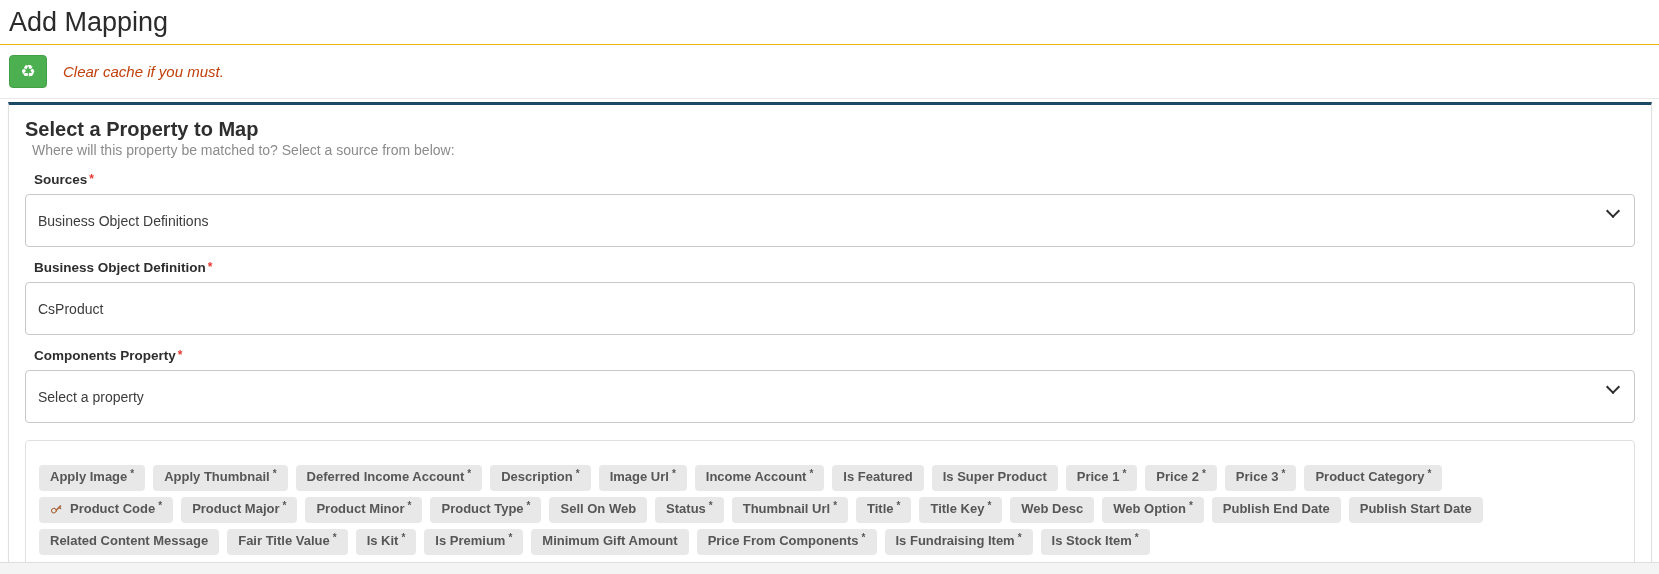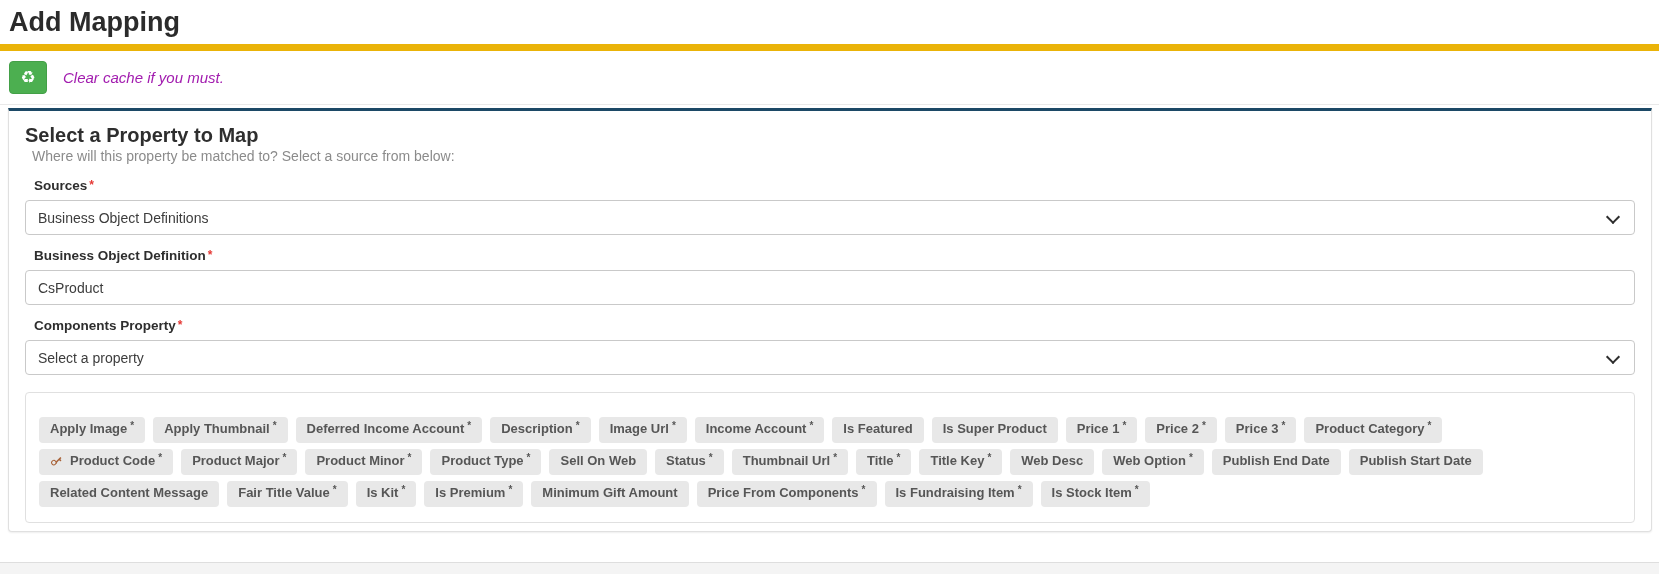--- a/index.html
+++ b/index.html
@@ -4,56 +4,56 @@
 <style>
   html,body{margin:0;padding:0;}
   body{
     width:1659px;height:574px;position:relative;overflow:hidden;
     background:#ffffff;color:#333;
     font-family:"Liberation Sans",sans-serif;
     -webkit-font-smoothing:antialiased;
   }
   
   .page-title{
-    font-size:27px;font-weight:700;color:#2b2b2b;
+    font-size:27px;font-weight:400;color:#2b2b2b;
     margin:0;padding:7px 10px 6px 9px;
-    border-bottom:7px solid #eab308;
+    border-bottom:1px solid #eab308;
   }
   
   .cache-row{
     display:flex;align-items:center;gap:16px;
     padding:10px 9px;border-bottom:1px solid #e9e9e9;
   }
   .cache-btn{
     width:38px;height:33px;flex:0 0 auto;
     background:#4caf50;border:1px solid #43a047;border-radius:4px;
     color:#fff;font-size:17px;line-height:1;
     display:flex;align-items:center;justify-content:center;cursor:pointer;
   }
-  .cache-text{font-style:italic;color:#a21caf;font-size:15px;}
+  .cache-text{font-style:italic;color:#c2410c;font-size:15px;}
   
   .card{
     margin:3px 7px 0 8px;
     background:#fff;
     border:1px solid #e0e0e0;
     border-top:3px solid #1c4966;
     border-radius:0 0 4px 4px;
     box-shadow:0 1px 2px rgba(0,0,0,.07);
     padding:13px 16px 8px;
   }
   .panel-heading{font-size:20px;font-weight:700;color:#2e2e2e;margin:0 0 1px;}
   .panel-sub{font-size:14px;color:#8b8b8b;margin:0 7px 14px;}
   .field-label{
     font-size:13.5px;font-weight:700;color:#2e2e2e;
     margin:13px 9px 7px;display:block;
   }
   .req{color:#e53935;font-weight:700;font-size:12px;vertical-align:top;margin-left:2px;}
   .control{position:relative;}
   .control select,.control input{
-    width:100%;box-sizing:border-box;height:35px;
+    width:100%;box-sizing:border-box;height:53px;
     border:1px solid #c9c9c9;border-radius:4px;background:#fff;
     font-family:"Liberation Sans",sans-serif;font-size:14px;color:#3c3c3c;
     padding:0 34px 0 12px;
     -webkit-appearance:none;-moz-appearance:none;appearance:none;
     outline:none;
   }
   .control input{padding-right:12px;}
   .chev{
     position:absolute;right:17px;top:12px;width:8px;height:8px;
     border-right:2px solid #2e2e2e;border-bottom:2px solid #2e2e2e;

